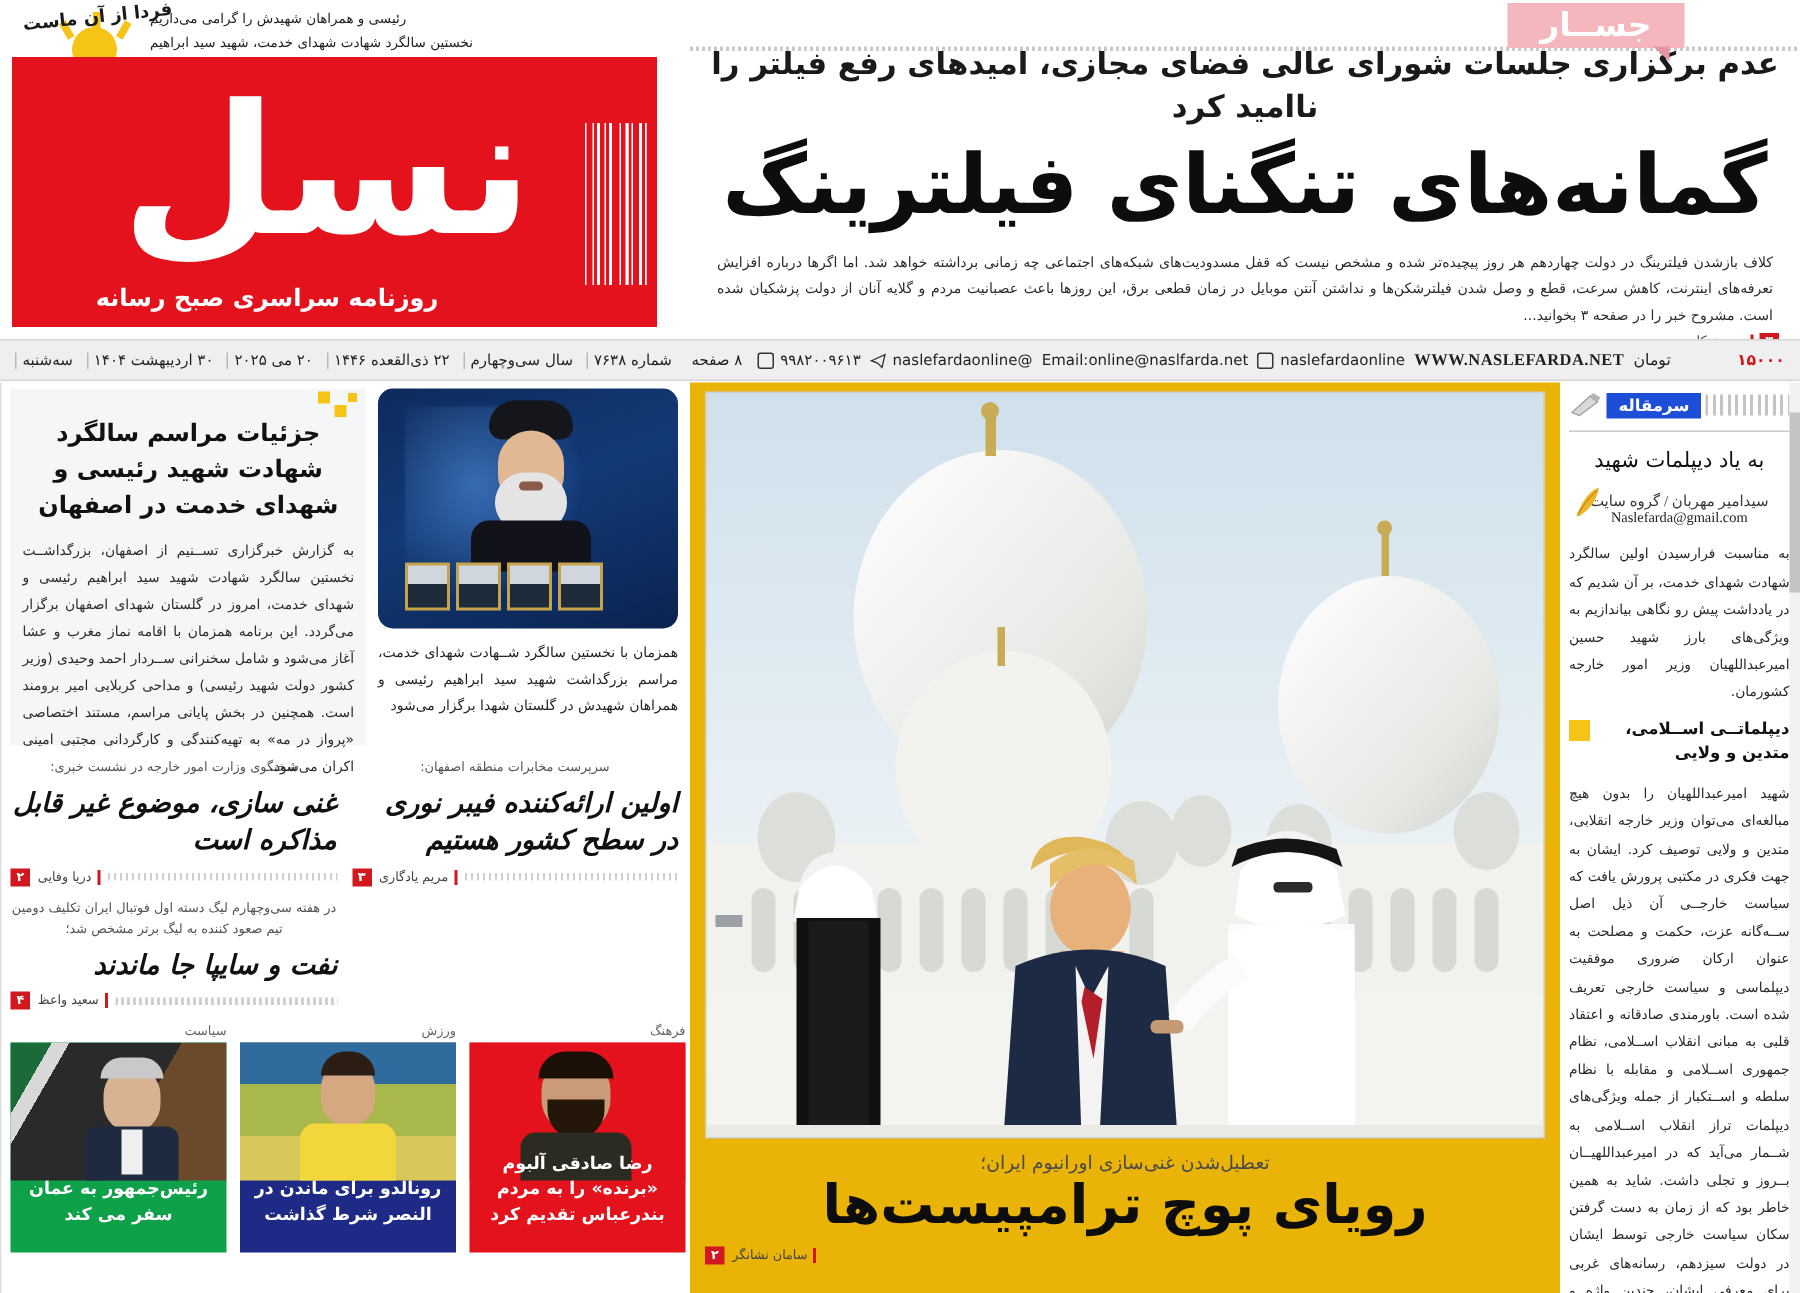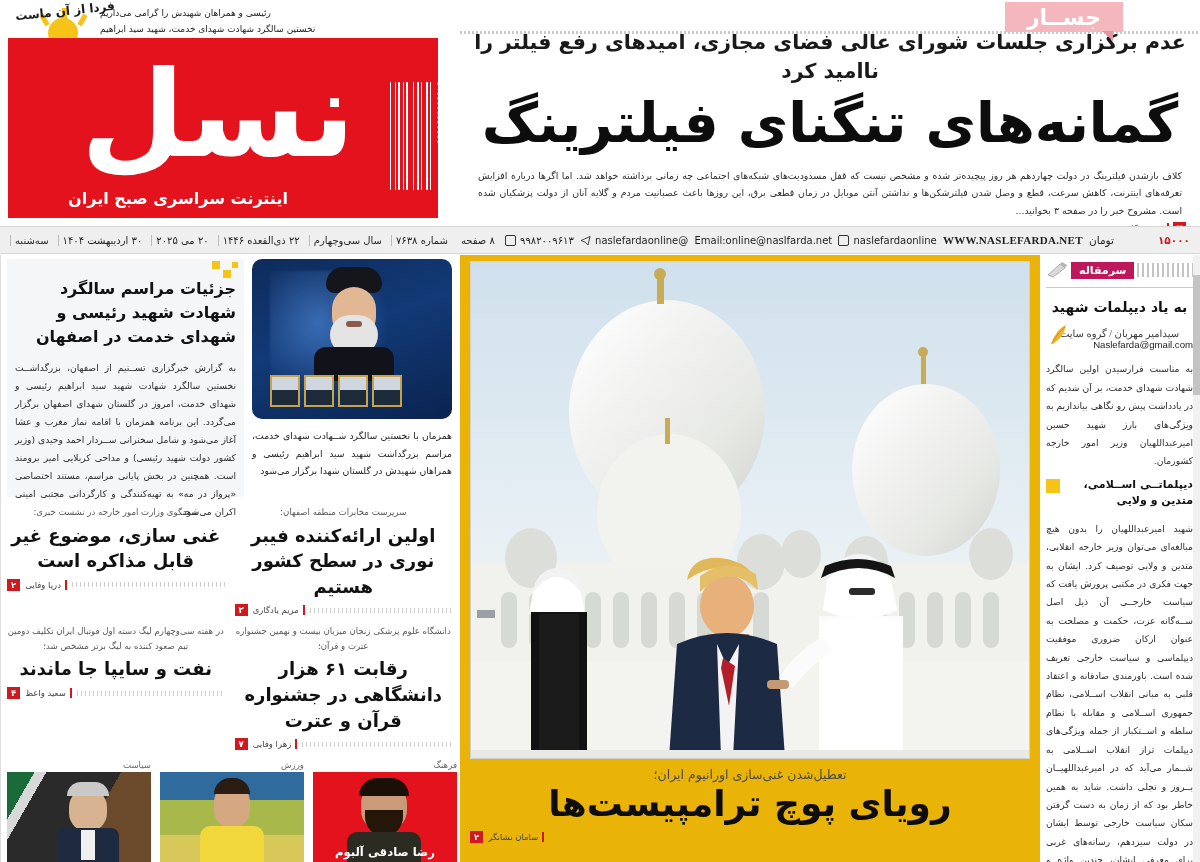--- a/index.html
+++ b/index.html
@@ -101,21 +101,21 @@
   .body-wrap { position: absolute; left: 0; top: 255px; width: 1200px; height: 607px;
      display: flex; flex-direction: row-reverse; }
 
   
   .col-right { width: 460px; height: 607px; padding: 4px 8px 0 6px; background: #fff;
      border-left: 1px solid #ddd; }
   .rc-top { display: flex; flex-direction: row-reverse; gap: 8px; height: 238px; }
   .rc-text { width: 240px; background: #f4f6f8; padding: 8px 8px 6px 8px; position: relative; }
   .dots-deco { position: absolute; right: 4px; top: 2px; width: 28px; height: 20px; }
   .dots-deco i { position: absolute; width: 8px; height: 8px; background: #f5c417; }
-  .rc-head { font-size: 16px; font-weight: 900; color: #111; line-height: 1.5; text-align: right;
+  .rc-head { font-size: 16px; font-weight: 900; color: #111; line-height: 1.5; text-align: center;
      direction: rtl; margin-top: 10px; }
   .rc-body { margin-top: 10px; font-size: 9.2px; line-height: 1.95; color: #2b2b2b;
      text-align: justify; direction: rtl; }
   .rc-photo { width: 200px; }
   .photo-frame { width: 200px; height: 160px; border-radius: 10px; overflow: hidden; position: relative;
      background: linear-gradient(160deg,#0e2b5c 0%,#123a77 45%,#0b2350 100%); }
   .map-ghost { position: absolute; left: 18px; top: 12px; width: 120px; height: 130px;
      background: radial-gradient(ellipse at 40% 40%, rgba(90,150,230,.55), rgba(20,60,130,0) 70%);
      filter: blur(1px); }
   .cleric { position: absolute; left: 54px; top: 8px; width: 96px; height: 112px; }
@@ -132,22 +132,22 @@
   .mini-row { position: absolute; left: 18px; bottom: 12px; display: flex; gap: 4px; }
   .mini { width: 30px; height: 32px; background: #c6a24a; padding: 2px; }
   .mini i { display: block; width: 100%; height: 100%;
      background: linear-gradient(180deg,#cfd6dd 0 45%,#1d2a3a 45% 100%); }
   .rc-photocap { margin-top: 8px; font-size: 9.3px; line-height: 1.9; color: #222;
      text-align: justify; direction: rtl; }
 
   .rc-grid { margin-top: 8px; display: flex; flex-direction: row-reverse; gap: 10px; }
   .rc-cell { width: 218px; }
   .nk { font-size: 8.6px; color: #555; text-align: center; line-height: 1.7; direction: rtl; }
-  .nh { font-size: 18px; font-weight: 900; color: #111; text-align: center; line-height: 1.42;
-     direction: rtl; margin-top: 3px; }
+  .nh { font-size: 18px; font-weight: 900; color: #111; text-align: right; line-height: 1.42;
+     direction: rtl; margin-top: 3px; font-style: italic; }
   .nfoot { margin-top: 5px; display: flex; flex-direction: row-reverse; align-items: center; gap: 5px; }
   .dotline { flex: 1; height: 5px; background: repeating-linear-gradient(to right,#cfcfcf 0 1.5px,#fff 1.5px 4px);
      align-self: center; }
 
   
   .cards { margin-top: 10px; display: flex; flex-direction: row-reverse; gap: 9px; }
   .card { width: 144px; }
   .card-sec { font-size: 8.6px; color: #666; text-align: right; margin-bottom: 2px; direction: rtl; }
   .card-box { width: 144px; height: 140px; position: relative; overflow: hidden; }
   .card-img { position: absolute; inset: 0; }
@@ -159,28 +159,28 @@
   .mainphoto { width: 560px; height: 498px; border: 1px solid #cfcfcf; position: relative; overflow: hidden;
      background: linear-gradient(180deg,#dfeaf3 0%,#eef4f8 55%,#f7f8f6 100%); }
   .ph-kicker { margin-top: 8px; text-align: center; font-size: 12.5px; color: #4a4a4a; direction: rtl; }
   .ph-head { margin-top: 0; text-align: center; font-size: 36px; font-weight: 900; color: #0d0d0d;
      line-height: 1.2; direction: rtl; }
   .ph-foot { margin-top: 6px; display: flex; flex-direction: row-reverse; align-items: center; gap: 5px; }
 
   
   .col-left { width: 160px; height: 607px; padding: 4px 6px 0 6px; border-right: 1px solid #ddd; }
   .ed-head { display: flex; flex-direction: row-reverse; align-items: center; gap: 3px; height: 22px; }
-  .ed-tag { background: #be185d; color: #fff; font-size: 11px; font-weight: bold; padding: 2px 8px; direction: rtl; }
+  .ed-tag { background: #1d4ed8; color: #fff; font-size: 11px; font-weight: bold; padding: 2px 8px; direction: rtl; }
   .ed-pen { width: 22px; height: 16px; position: relative; }
   .ed-lines { flex: 1; height: 14px; background: repeating-linear-gradient(to right,#c4c4c4 0 2px,#fff 2px 5px); }
   .ed-box { margin-top: 6px; border-top: 1px solid #c9c9c9; padding-top: 8px; }
-  .ed-title { text-align: center; font-size: 14px; font-weight: 700; color: #111; line-height: 1.6; direction: rtl; }
+  .ed-title { text-align: center; font-size: 14px; font-weight: 400; color: #111; line-height: 1.6; direction: rtl; }
   .ed-author { margin-top: 10px; text-align: center; font-size: 10px; color: #3a3a3a; direction: rtl;
      position: relative; font-family: Liberation Serif, serif; }
-  .ed-mail { text-align: right; font-size: 9.6px; color: #222; font-family: Liberation Sans, sans-serif; }
+  .ed-mail { text-align: center; font-size: 9.6px; color: #222; font-family: Liberation Serif, serif; }
   .ed-quill { position: absolute; left: 2px; top: -4px; width: 20px; height: 22px; }
   .ed-text { margin-top: 10px; font-size: 9.2px; line-height: 2.0; color: #2a2a2a;
      text-align: justify; direction: rtl; }
   .ed-sub { margin-top: 6px; display: flex; flex-direction: row-reverse; align-items: flex-start; gap: 4px; }
   .ed-sq { width: 14px; height: 14px; background: #f5c417; flex: none; margin-top: 2px; }
   .ed-subtext { font-size: 11px; font-weight: 900; color: #111; line-height: 1.5; direction: rtl; }
 
   .frame-scroll { position: absolute; left: 1193px; top: 255px; width: 7px; height: 607px; background: #f1f1f1; }
   .frame-scroll i { display: block; width: 7px; height: 120px; background: #c4c4c4; margin-top: 20px; }
 </style>
@@ -216,21 +216,21 @@
         <div class="sunlabel">فردا از آن ماست</div>
       </div>
 
       <div class="mh-toptext">
         <div>رئیسی و همراهان شهیدش را گرامی می‌داریم</div>
         <div>نخستین سالگرد شهادت شهدای خدمت، شهید سید ابراهیم</div>
       </div>
 
       <div class="mh-red">
         <div class="mh-logo">نسل فردا</div>
-        <div class="mh-sub">اینترنت سراسری صبح ایران</div>
+        <div class="mh-sub">روزنامه سراسری صبح رسانه</div>
         <div class="barcode">
           <i style="width:3px"></i>
             <i style="width:1px;background:#fff"></i>
             <i style="width:2px"></i>
           <i style="width:2px;background:#fff"></i>
             <i style="width:4px"></i>
             <i style="width:1px;background:#fff"></i>
           <i style="width:2px"></i>
             <i style="width:2px;background:#fff"></i>
             <i style="width:3px"></i>
@@ -357,29 +357,20 @@
         </div>
       </div>
 
       <div class="rc-grid">
         <div class="rc-cell">
           <div class="nk">در هفته سی‌وچهارم لیگ دسته اول فوتبال ایران تکلیف دومین تیم صعود کننده به لیگ برتر مشخص شد؛</div>
           <div class="nh">نفت و سایپا جا ماندند</div>
           <div class="nfoot">
             <span class="pagebadge">۴</span>
             <span class="byline-sm">سعید واعظ</span>
-            <span class="dotline"></span>
-          </div>
-        </div>
-        <div class="rc-cell">
-          <div class="nk">دانشگاه علوم پزشکی زنجان میزبان بیست و نهمین جشنواره عترت و قرآن؛</div>
-          <div class="nh">رقابت ۶۱ هزار دانشگاهی در جشنواره قرآن و عترت</div>
-          <div class="nfoot">
-            <span class="pagebadge">۷</span>
-            <span class="byline-sm">زهرا وفایی</span>
             <span class="dotline"></span>
           </div>
         </div>
       </div>
 
       <div class="cards">
 
         <div class="card">
           <div class="card-sec">سیاست</div>
           <div class="card-box" style="background:#0fa04a">

